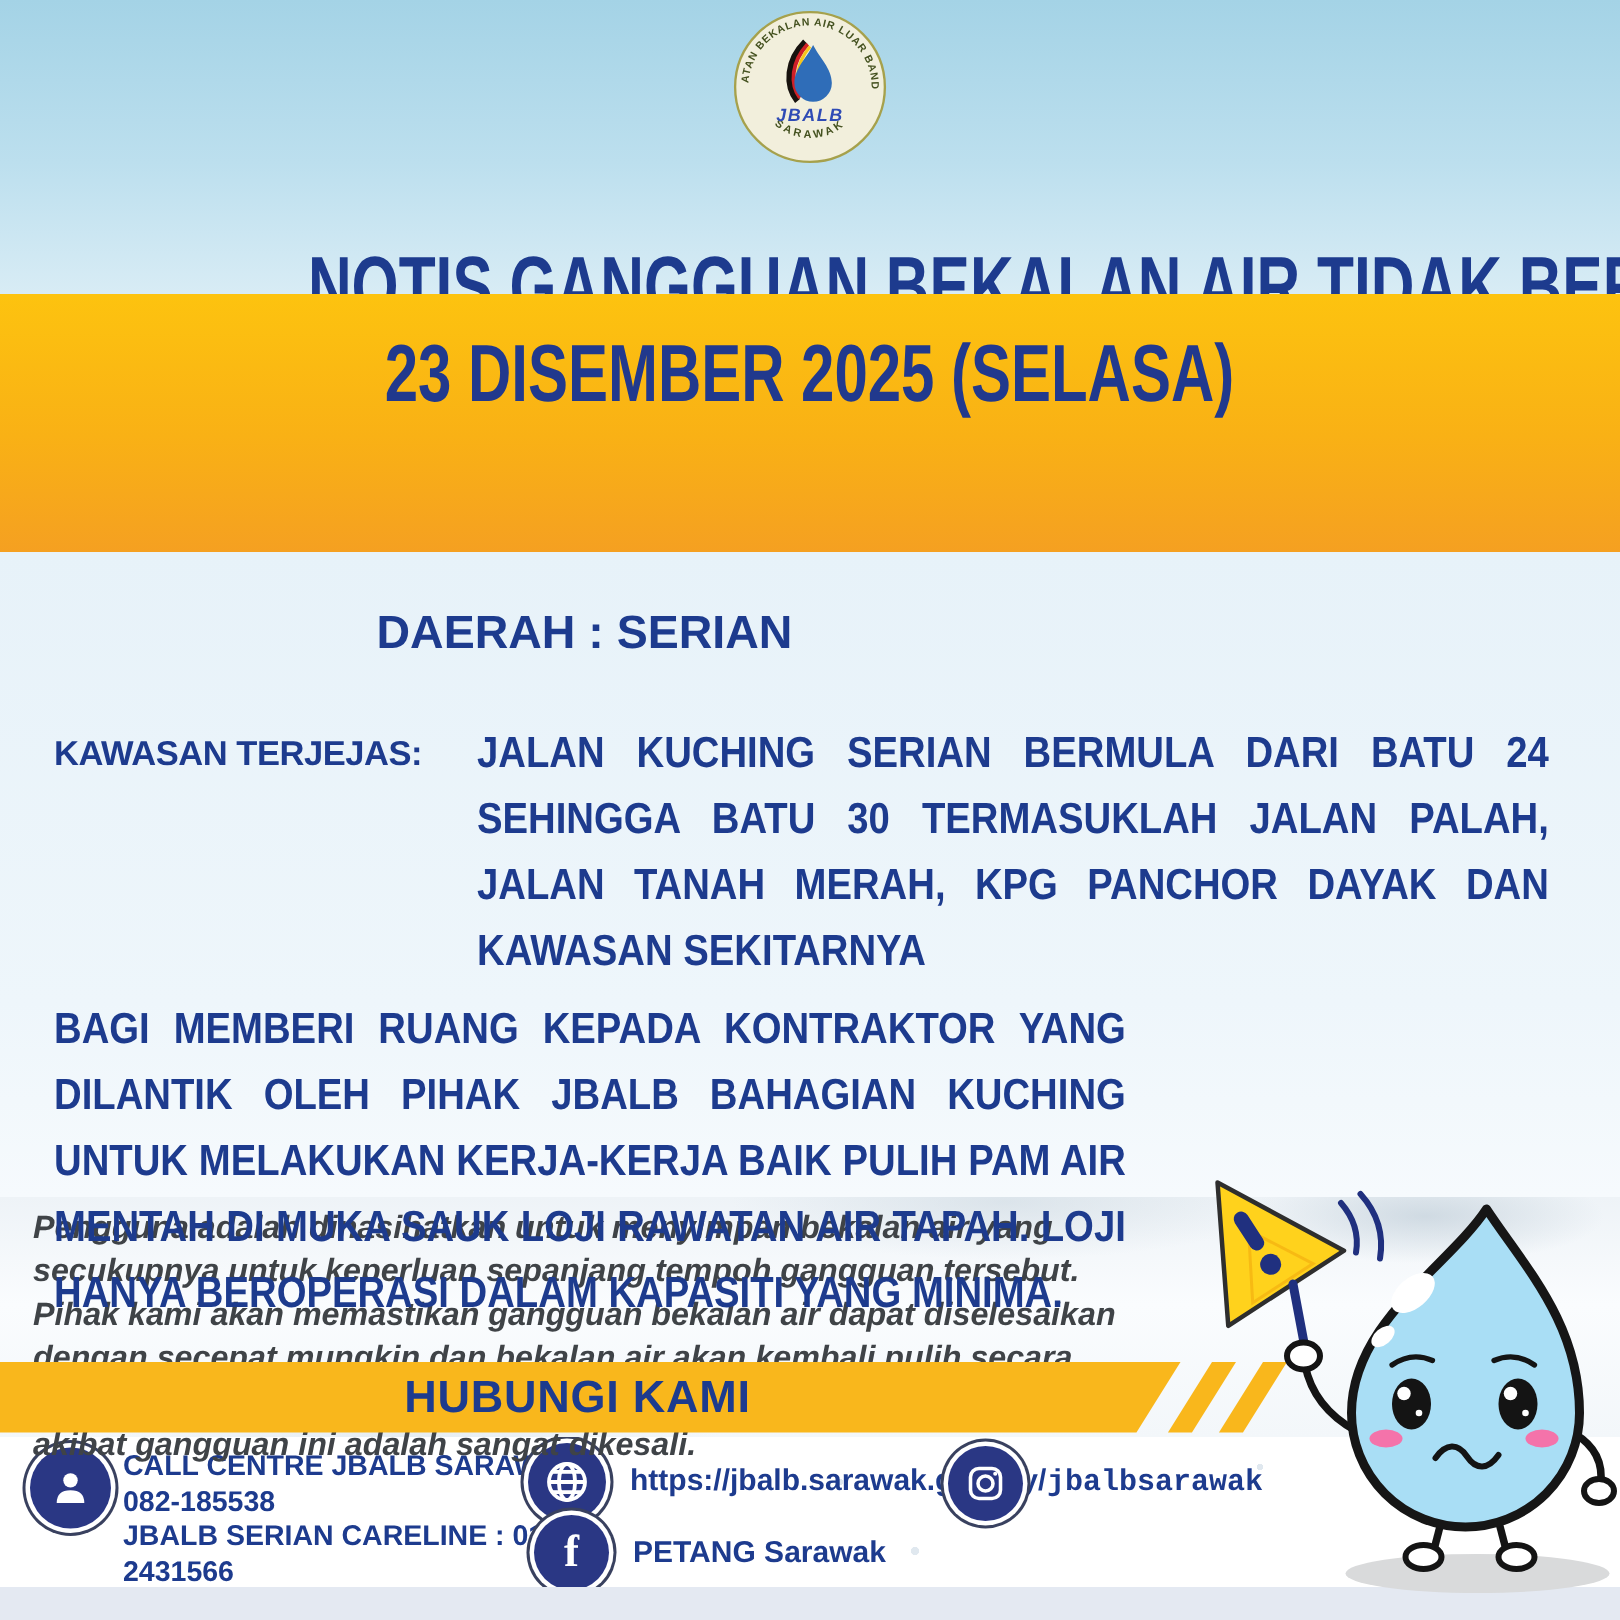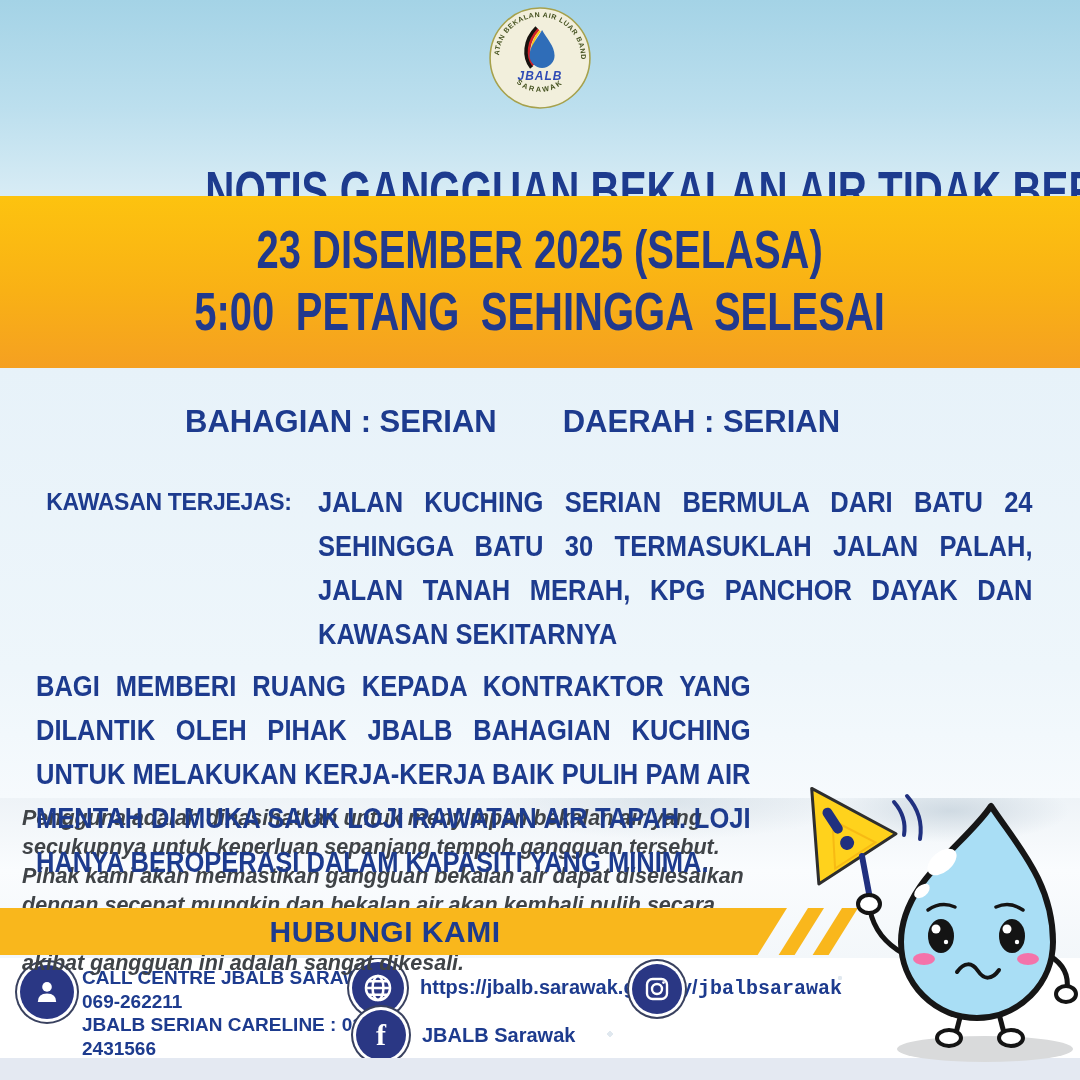--- a/index.html
+++ b/index.html
@@ -34,21 +34,21 @@
     position:absolute; left:0; top:368px; width:1080px; height:430px;
     background:linear-gradient(180deg,#e7f2f9 0%,#eef6fb 70%,#f6fafd 100%);
     color:#1d3b8e; z-index:2; overflow:visible;
   }
   .region-row{display:flex; padding:36px 0 0 185px; font-weight:bold; font-size:31px; gap:0;}
   .region-row .daerah{margin-left:66px;}
   .info-row{display:grid; grid-template-columns:266px 812px; column-gap:16px; padding-left:36px;}
   .info-row.affected{margin-top:40px;}
   .info-row.work{margin-top:8px;}
   .info-label{
-    text-align:center; font-weight:bold; font-size:23px; letter-spacing:-.3px;
+    text-align:left; font-weight:bold; font-size:23px; letter-spacing:-.3px;
     padding-top:9px; white-space:nowrap;
   }
   .info-text{
     margin:0; font-weight:bold; font-size:29px; line-height:44px;
     text-align:justify; transform:scaleX(.88); transform-origin:left top; width:812px;
   }
   
   .water{
     position:absolute; left:0; top:798px; width:1080px; height:160px; z-index:1;
     background:
@@ -117,26 +117,24 @@
         <path d="M100,48 C82,70 80,94 90,110" stroke="#f6c51c" stroke-width="4" fill="none"></path>
         <path d="M104,46 C96,62 80,76 80,95 a 24,24 0 0 0 48,0 C128,76 112,62 104,46 Z" fill="#2f6db8"></path>
         <text x="100" y="143" font-size="23" font-weight="bold" font-style="italic" fill="#2f4bb5" letter-spacing="2" text-anchor="middle">JBALB</text>
       </svg>
     </div>
     <h1 class="poster-title"><span>NOTIS GANGGUAN BEKALAN AIR TIDAK BERJADUAL</span></h1>
   </header>
 
   <section class="date-band">
     <div class="date-line"><span>23 DISEMBER 2025 (SELASA)</span></div>
-    <div class="time-line"><span>5:00 PETANG SEHINGGA SELESAI</span></div>
   </section>
 
   <section class="body">
     <div class="region-row">
-      <span class="bahagian">BAHAGIAN : SERIAN</span>
       <span class="daerah">DAERAH : SERIAN</span>
     </div>
     <div class="info-row affected">
       <div class="info-label">KAWASAN TERJEJAS:</div>
       <p class="info-text">JALAN KUCHING SERIAN BERMULA DARI BATU 24 SEHINGGA BATU 30 TERMASUKLAH JALAN PALAH, JALAN TANAH MERAH, KPG PANCHOR DAYAK DAN KAWASAN SEKITARNYA</p>
     </div>
     <div class="info-row work">
       <p class="info-text">BAGI MEMBERI RUANG KEPADA KONTRAKTOR YANG DILANTIK OLEH PIHAK JBALB BAHAGIAN KUCHING UNTUK MELAKUKAN KERJA-KERJA BAIK PULIH PAM AIR MENTAH DI MUKA SAUK LOJI RAWATAN AIR TAPAH. LOJI HANYA BEROPERASI DALAM KAPASITI YANG MINIMA.</p>
     </div>
   </section>
@@ -154,41 +152,41 @@
   <footer class="footer">
 
     <div class="icon-badge" style="left:20px; top:7px; width:54px; height:54px;">
       <svg viewBox="0 0 24 24" width="34" height="34">
           <circle cx="12" cy="8.4" r="3.4" fill="#fff"></circle>
           <path d="M5.5,19 q0,-6 6.5,-6 q6.5,0 6.5,6 Z" fill="#fff"></path>
         </svg>
     </div>
     <div class="call-block">
       <div>CALL CENTRE JBALB SARAWAK</div>
-      <div>069-262211</div>
+      <div>082-185538</div>
       <div>JBALB SERIAN CARELINE : 016-2431566</div>
       <div>(WHATSAPP SAHAJA)</div>
 
     </div>
 
     <div class="icon-badge" style="left:352px; top:4px; width:52px; height:52px;">
       <svg viewBox="0 0 24 24" width="36" height="36" fill="none" stroke="#fff" stroke-width="1.7">
         <circle cx="12" cy="12" r="8"></circle>
           <ellipse cx="12" cy="12" rx="3.6" ry="8"></ellipse>
         <line x1="4" y1="12" x2="20" y2="12"></line>
           <line x1="5.2" y1="7.5" x2="18.8" y2="7.5"></line>
           <line x1="5.2" y1="16.5" x2="18.8" y2="16.5"></line>
       </svg>
     </div>
     <span class="web-text" style="left:420px; top:18px;">https://jbalb.sarawak.gov.my/</span>
 
     <div class="icon-badge" style="left:356px; top:52px; width:50px; height:50px;">
       <span style="color:#fff; font-weight:bold; font-size:30px; line-height:1; font-family:'Liberation Serif',serif;">f</span>
     </div>
-    <span class="fb-text" style="left:422px; top:66px;">JBALB Sarawak</span>
+    <span class="fb-text" style="left:422px; top:66px;">PETANG Sarawak</span>
 
     <div class="icon-badge" style="left:632px; top:6px; width:50px; height:50px;">
       <svg viewBox="0 0 24 24" width="30" height="30" fill="none" stroke="#fff" stroke-width="1.9">
         <rect x="4" y="4" width="16" height="16" rx="4.5"></rect>
           <circle cx="12" cy="12" r="4"></circle>
           <circle cx="17.2" cy="6.8" r="1.1" fill="#fff" stroke="none"></circle>
       </svg>
     </div>
     <span class="ig-text" style="left:698px; top:19px;font-family:Liberation Mono, monospace;">jbalbsarawak</span>
   </footer>

